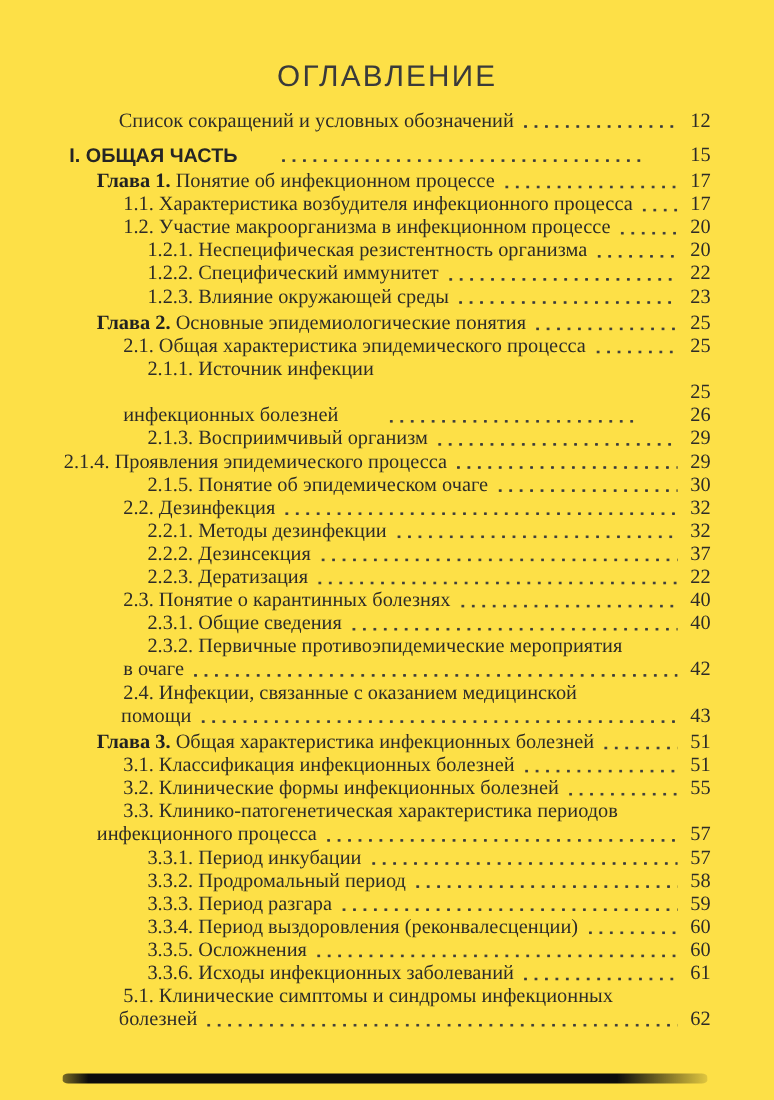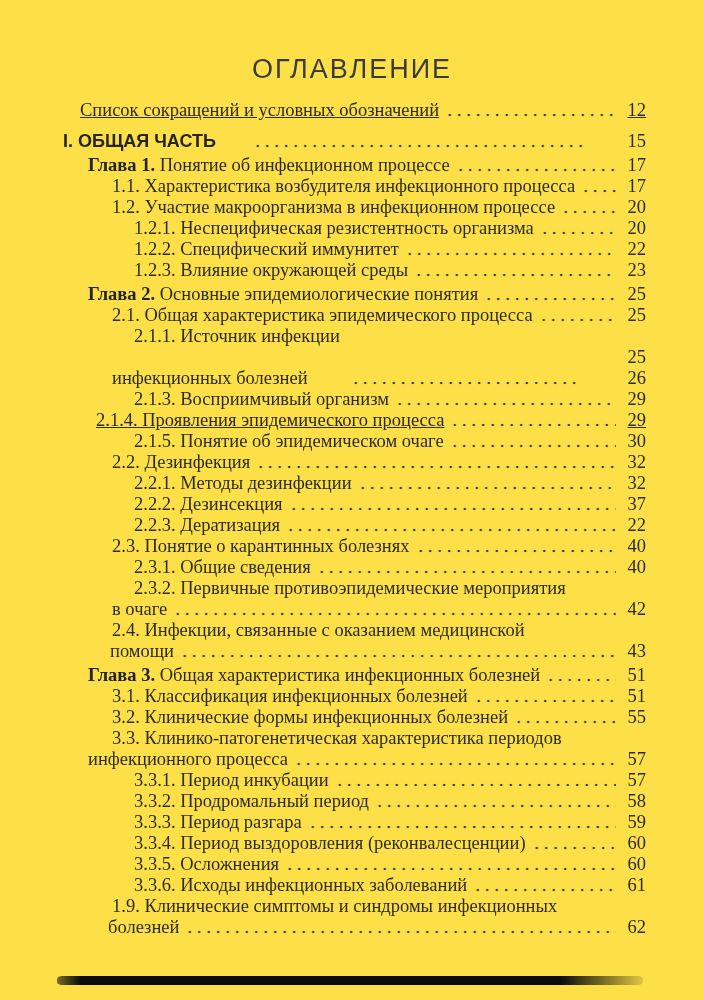--- a/index.html
+++ b/index.html
@@ -58,21 +58,21 @@
     filter:blur(.4px);
   }
 </style>
 </head>
 <body>
 
 <div class="page">
   <h1 class="title">ОГЛАВЛЕНИЕ</h1>
   <div class="toc">
       <div class="entry plain">
-        <div class="row" style="padding-left: 80px; text-decoration: underline;">
+        <div class="row" style="padding-left: 108px;">
           <span class="t"><span>Список сокращений и условных обозначений</span></span>
           <span class="leader"></span>
           <span class="pg">12</span>
         </div>
       </div>
       <div class="entry part">
         <div class="row" style="padding-left: 63px; gap: 31px;">
           <span class="t"><span>I. ОБЩАЯ ЧАСТЬ</span></span>
           <span class="leader"></span>
           <span class="pg">15</span>
@@ -149,21 +149,21 @@
         </div>
       </div>
       <div class="entry item">
         <div class="row" style="padding-left: 134px;">
           <span class="t"><span>2.1.3. Восприимчивый организм</span></span>
           <span class="leader"></span>
           <span class="pg">29</span>
         </div>
       </div>
       <div class="entry item">
-        <div class="row" style="padding-left: 96px; text-decoration: underline;">
+        <div class="row" style="padding-left: 58px;">
           <span class="t"><span>2.1.4. Проявления эпидемического процесса</span></span>
           <span class="leader"></span>
           <span class="pg">29</span>
         </div>
       </div>
       <div class="entry item">
         <div class="row" style="padding-left: 134px;">
           <span class="t"><span>2.1.5. Понятие об эпидемическом очаге</span></span>
           <span class="leader"></span>
           <span class="pg">30</span>
@@ -299,21 +299,21 @@
       </div>
       <div class="entry item">
         <div class="row" style="padding-left: 134px;">
           <span class="t"><span>3.3.6. Исходы инфекционных заболеваний</span></span>
           <span class="leader"></span>
           <span class="pg">61</span>
         </div>
       </div>
       <div class="entry item">
         <div class="row" style="padding-left: 112px;">
-          <span class="t"><span>1.9. Клинические симптомы и синдромы инфекционных</span></span>
+          <span class="t"><span>5.1. Клинические симптомы и синдромы инфекционных</span></span>
         </div>
         <div class="row" style="padding-left: 108px;">
           <span class="t"><span>болезней</span></span>
           <span class="leader"></span>
           <span class="pg">62</span>
         </div>
       </div>
     </div>
   <div class="scan-bar"></div>
 </div>

